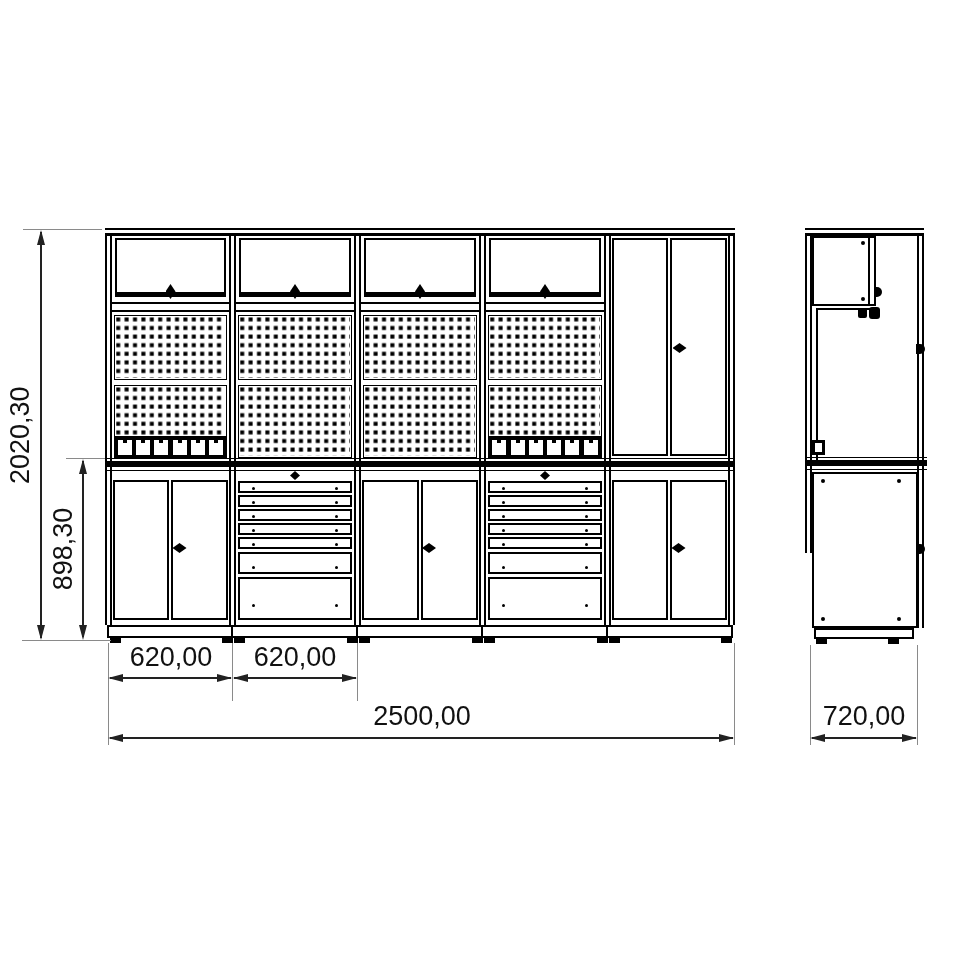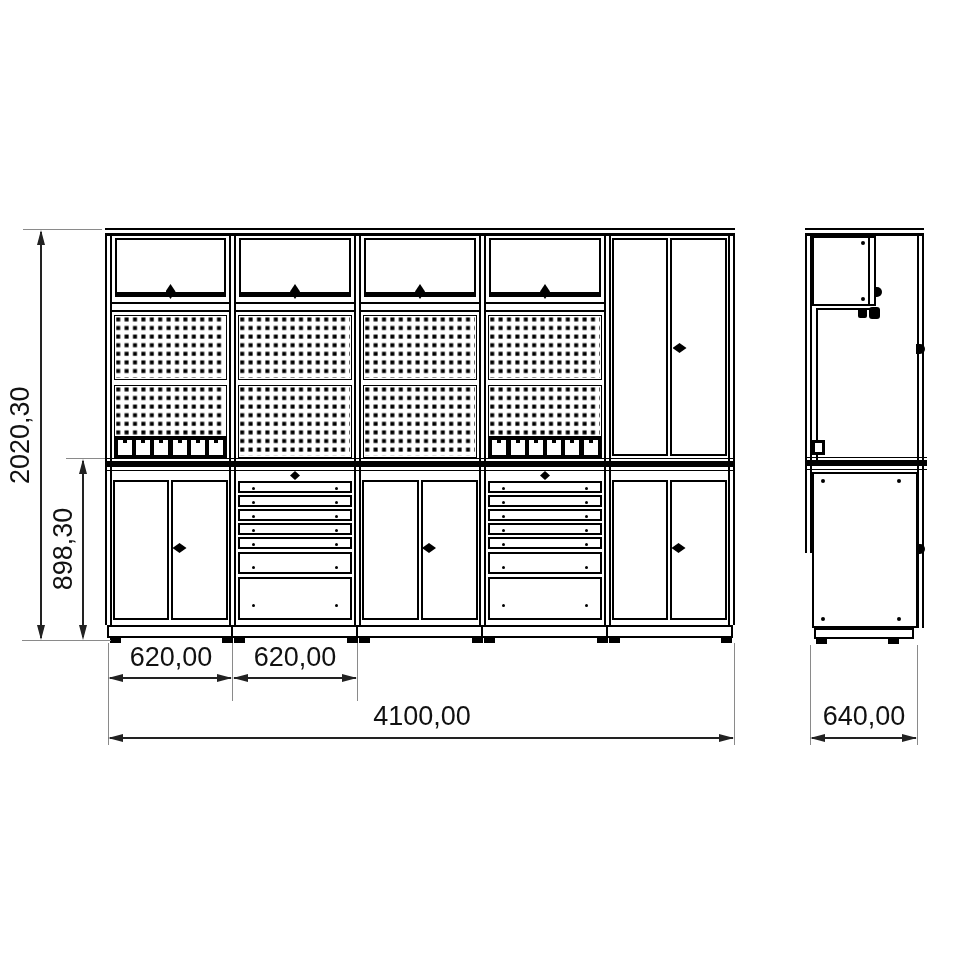--- a/index.html
+++ b/index.html
@@ -299,19 +299,19 @@
   <div class="dim-label" style="left:110px;top:646px;width:122px;">620,00</div>
 
   <div class="dline" style="left:234px;top:677px;width:122px;height:2px;"></div>
   <div class="arr l" style="left:233px;top:674px;"></div>
   <div class="arr r" style="left:342px;top:674px;"></div>
   <div class="dim-label" style="left:234px;top:646px;width:122px;">620,00</div>
 
   <div class="dline" style="left:110px;top:737px;width:623px;height:2px;"></div>
   <div class="arr l" style="left:108px;top:734px;"></div>
   <div class="arr r" style="left:719px;top:734px;"></div>
-  <div class="dim-label" style="left:342px;top:705px;width:160px;">4100,00</div>
+  <div class="dim-label" style="left:342px;top:705px;width:160px;">2500,00</div>
 
   <div class="dline" style="left:812px;top:737px;width:104px;height:2px;"></div>
   <div class="arr l" style="left:810px;top:734px;"></div>
   <div class="arr r" style="left:902px;top:734px;"></div>
-  <div class="dim-label" style="left:794px;top:705px;width:140px;">640,00</div>
+  <div class="dim-label" style="left:794px;top:705px;width:140px;">720,00</div>
 </div>
 
 </body></html>

